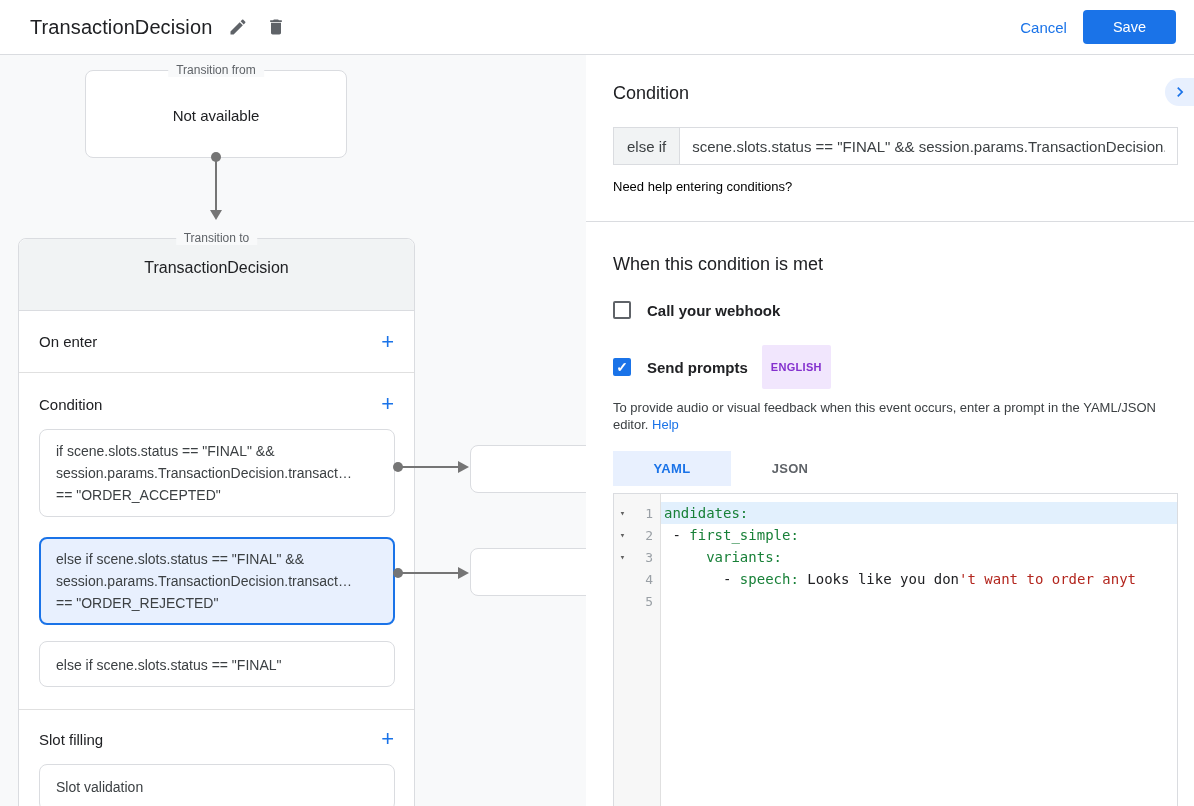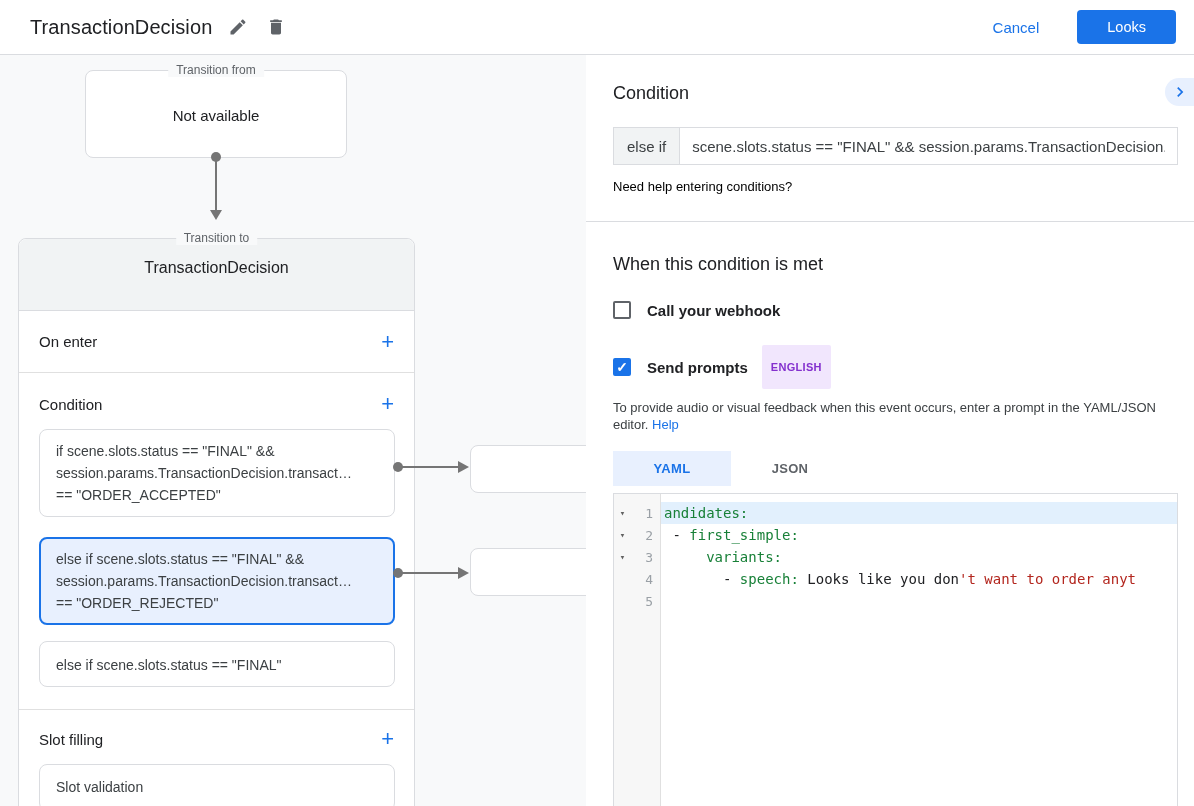--- a/index.html
+++ b/index.html
@@ -4,21 +4,21 @@
 <style>
   * { margin:0; padding:0; box-sizing:border-box; }
   html,body { width:1194px; height:806px; font-family:"Liberation Sans", sans-serif; background:#fff; overflow:hidden; }
 
   
   .topbar { position:relative; height:55px; background:#fff; border-bottom:1px solid #dadce0; display:flex; align-items:center; justify-content:space-between; padding:0 18px 0 30px; }
   .topbar-left { display:flex; align-items:center; gap:14px; }
   .page-title { font-size:20px; font-weight:500; color:#202124; letter-spacing:.1px; }
   .icon-btn { width:24px; height:24px; display:flex; align-items:center; justify-content:center; cursor:pointer; }
   .icon-btn svg { fill:#5f6368; }
-  .topbar-right { display:flex; align-items:center; gap:38px; }
+  .topbar-right { display:flex; align-items:center; gap:16px; }
   .cancel-btn { background:none; border:none; color:#1a73e8; font-size:15px; font-weight:500; font-family:inherit; cursor:pointer; }
   .save-btn { background:#1a73e8; color:#fff; border:none; border-radius:4px; font-size:14.5px; font-weight:500; font-family:inherit; padding:9px 30px; cursor:pointer; }
 
   
   .main { position:relative; width:1194px; height:751px; }
   .canvas { position:absolute; left:0; top:0; width:586px; height:751px; background:#f8f9fa; overflow:hidden; }
   .panel { position:absolute; left:586px; top:0; width:608px; height:751px; background:#fff; overflow:hidden; }
 
   
   .tf-box { position:absolute; left:85px; top:15px; width:262px; height:88px; background:#fff; border:1px solid #dadce0; border-radius:8px; }
@@ -104,21 +104,21 @@
         </svg>
     </span>
     <span class="icon-btn">
       <svg width="20" height="20" viewBox="0 0 24 24">
           <path d="M6 19c0 1.1.9 2 2 2h8c1.1 0 2-.9 2-2V7H6v12zM19 4h-3.5l-1-1h-5l-1 1H5v2h14V4z"></path>
         </svg>
     </span>
   </div>
   <div class="topbar-right">
     <button class="cancel-btn">Cancel</button>
-    <button class="save-btn">Looks</button>
+    <button class="save-btn">Save</button>
   </div>
 </div>
 
 <div class="main">
 
   <div class="canvas">
 
     <div class="tf-box">
       <div class="legend">Transition from</div>
       <div class="tf-value">Not available</div>

